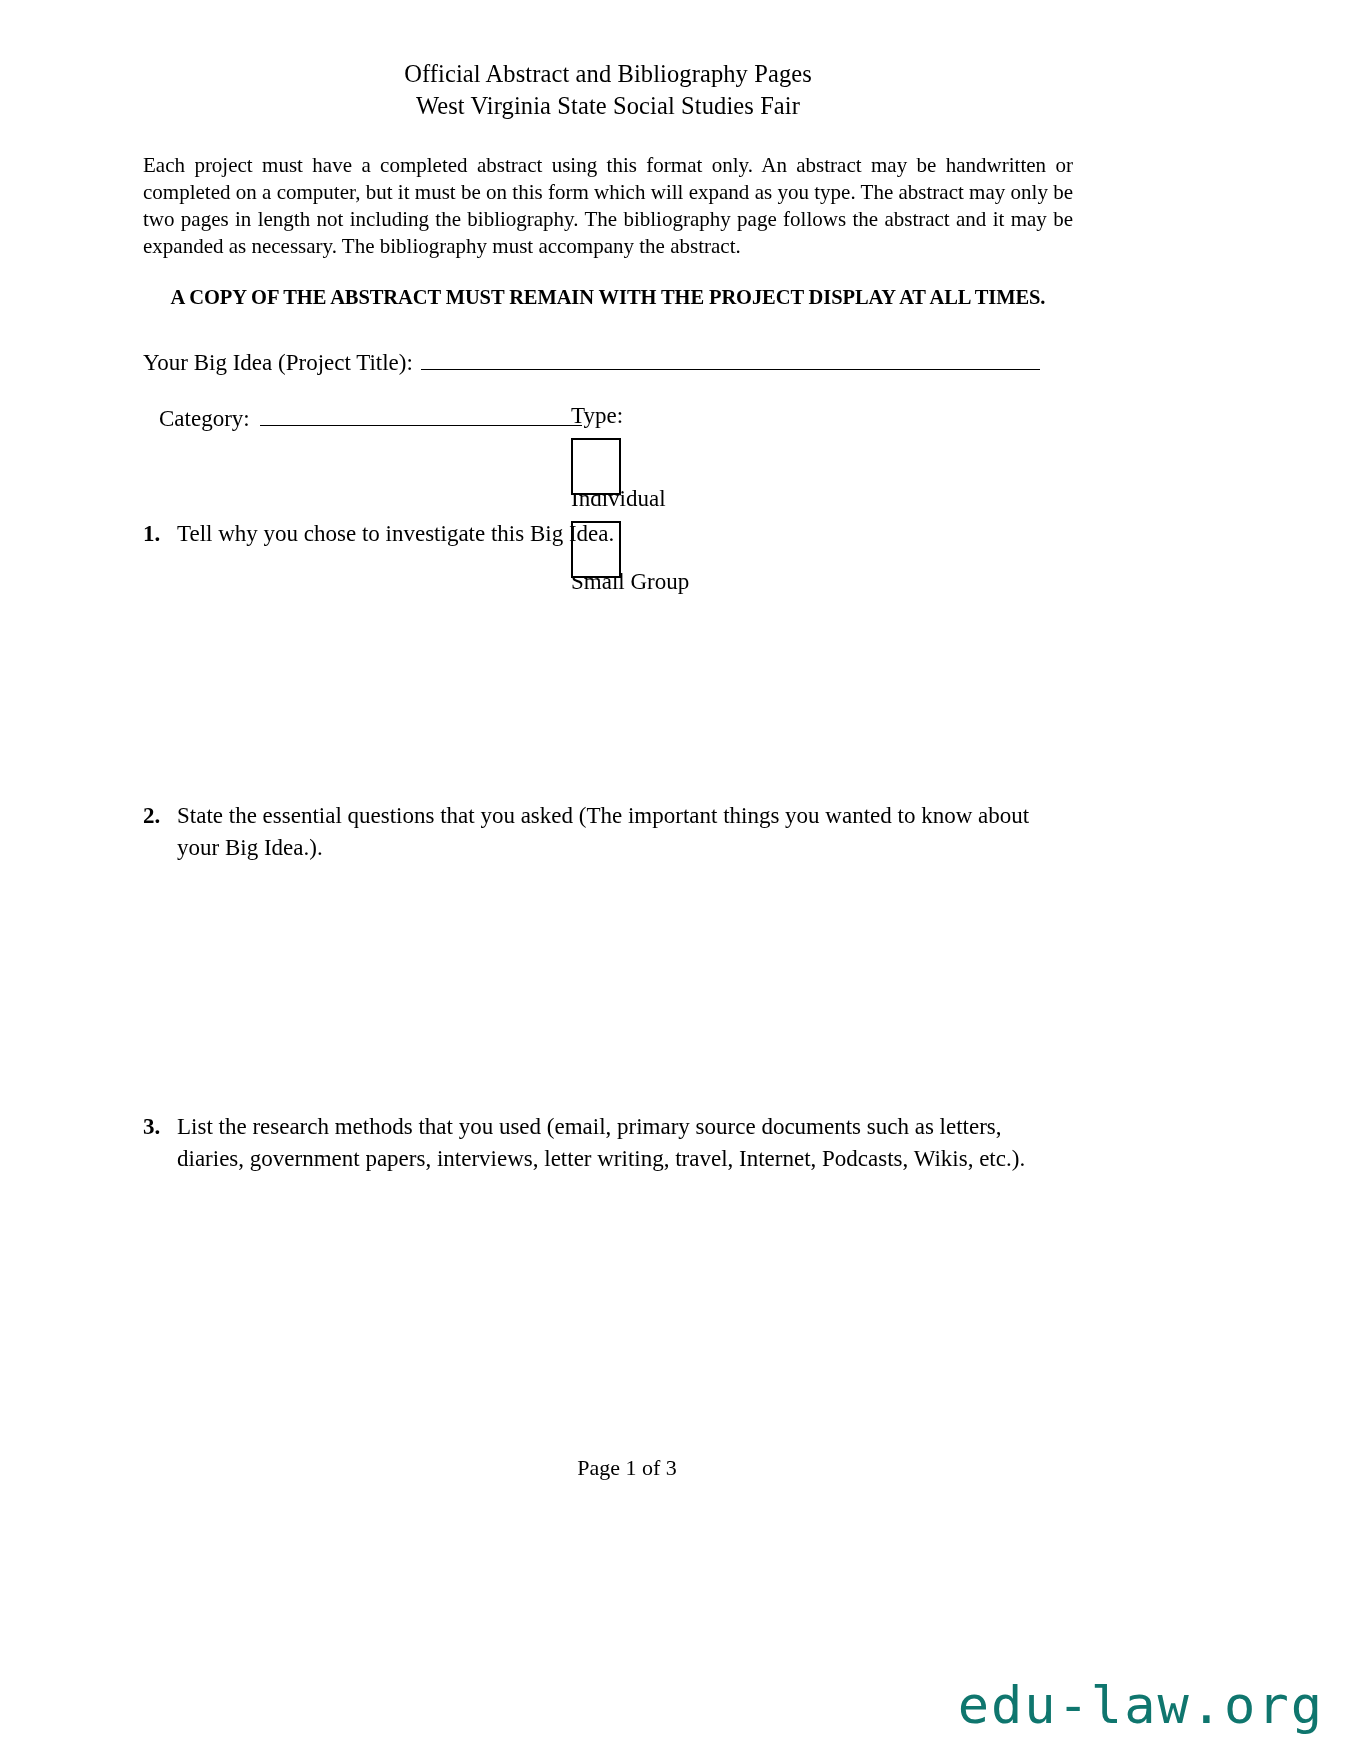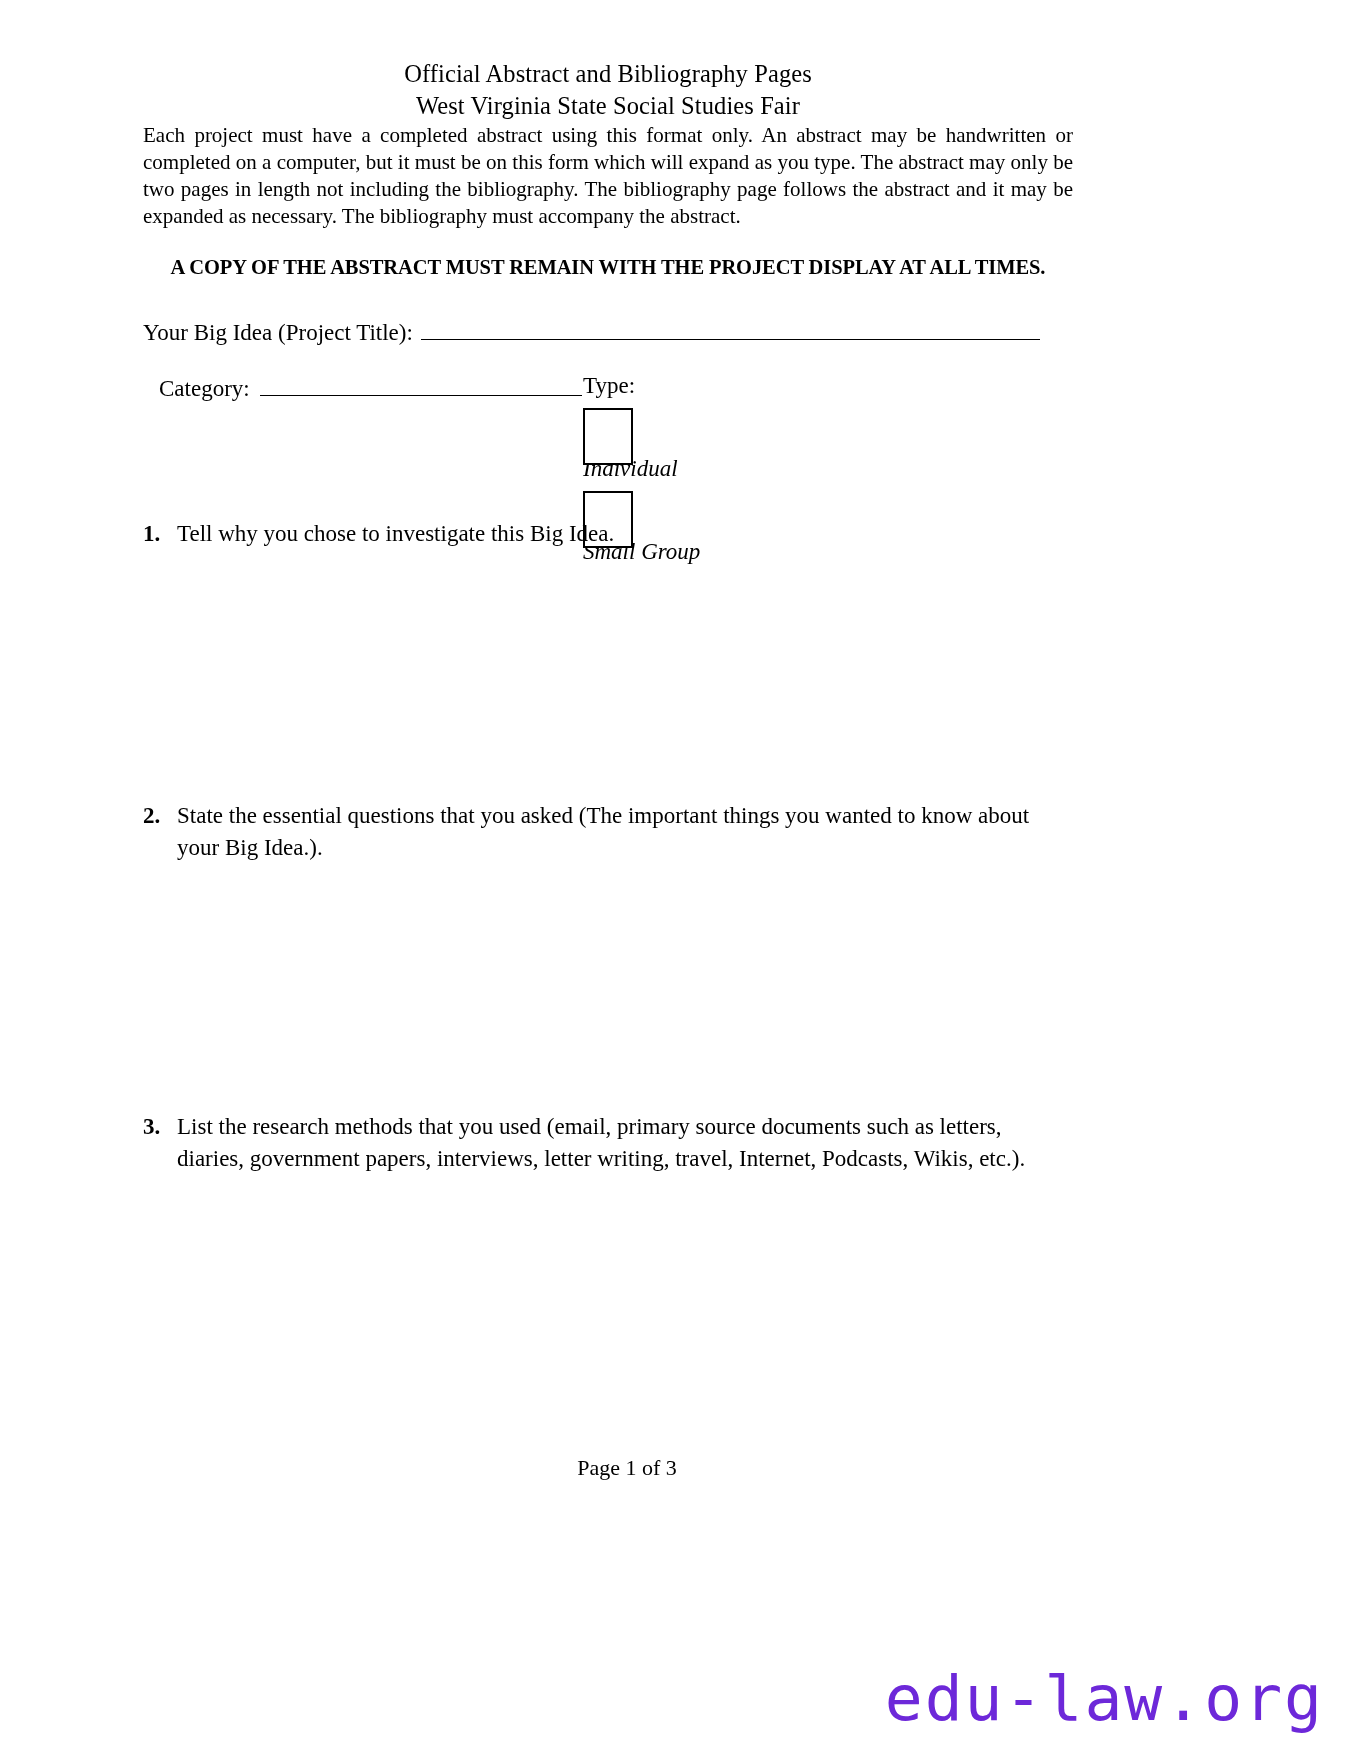--- a/index.html
+++ b/index.html
@@ -29,20 +29,21 @@
     padding-top: 58px;
   }
   .title-line {
     font-size: 24.5px;
     line-height: 32px;
     letter-spacing: 0.1px;
   }
 
   
   .intro {
+    margin-top: 30px;
     font-size: 21px;
     line-height: 27px;
     text-align: justify;
     text-justify: inter-word;
   }
 
   
   .notice {
     margin-top: 26px;
     font-size: 20.5px;
@@ -81,21 +82,21 @@
   .checkbox {
     display: inline-block;
     width: 46px;
     height: 53px;
     border: 2.2px solid #000;
     background: #ffffff;
     vertical-align: middle;
     position: relative;
     top: 9px;
   }
-  .cb-gap-label { margin-left: 16px; font-style: italic; }
+  .cb-gap-label { margin-left: 4px; }
   .cb-space { display: inline-block; width: 26px; }
 
   
   .question {
     position: absolute;
     left: 0;
     width: 920px;
     display: flex;
     font-size: 23px;
     line-height: 32px;
@@ -118,22 +119,22 @@
     top: 1455px;
     width: 1254px;
     text-align: center;
     font-size: 22px;
   }
   .watermark {
     position: absolute;
     right: 38px;
     bottom: 28px;
     font-family: "DejaVu Sans Mono", "Liberation Mono", monospace;
-    font-size: 63px;
-    color: #6d28d9;
+    font-size: 52px;
+    color: #0f766e;
     letter-spacing: 2px;
     margin-left: 20px;
   }
 </style>
 </head>
 <body>
 
 <div class="page">
   <div class="content">
 

